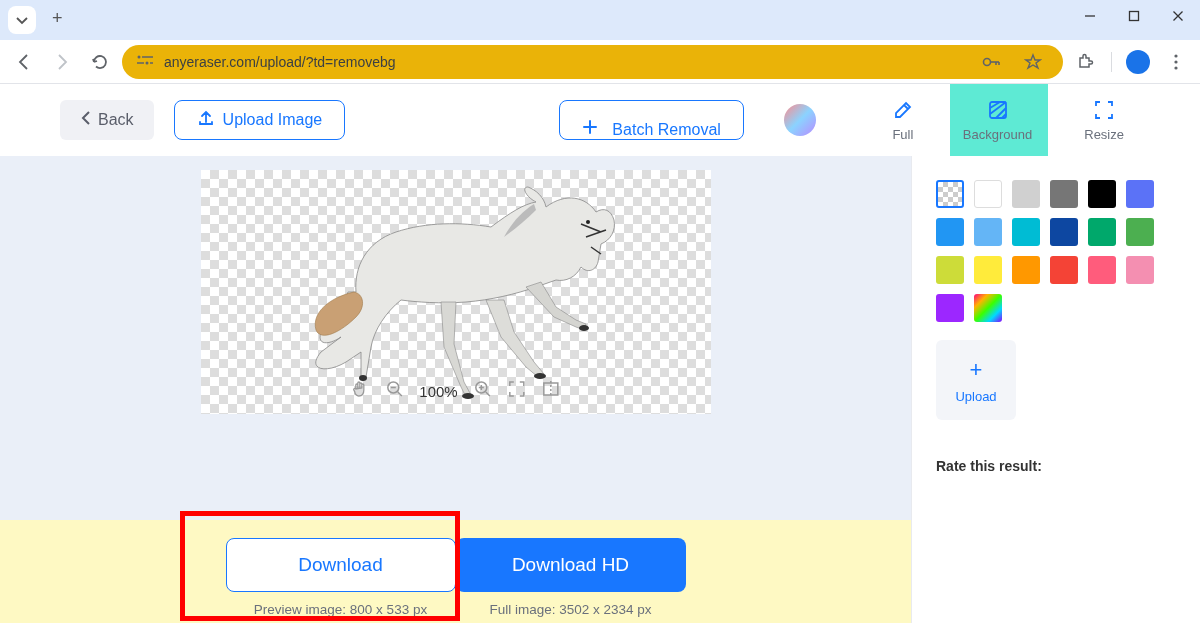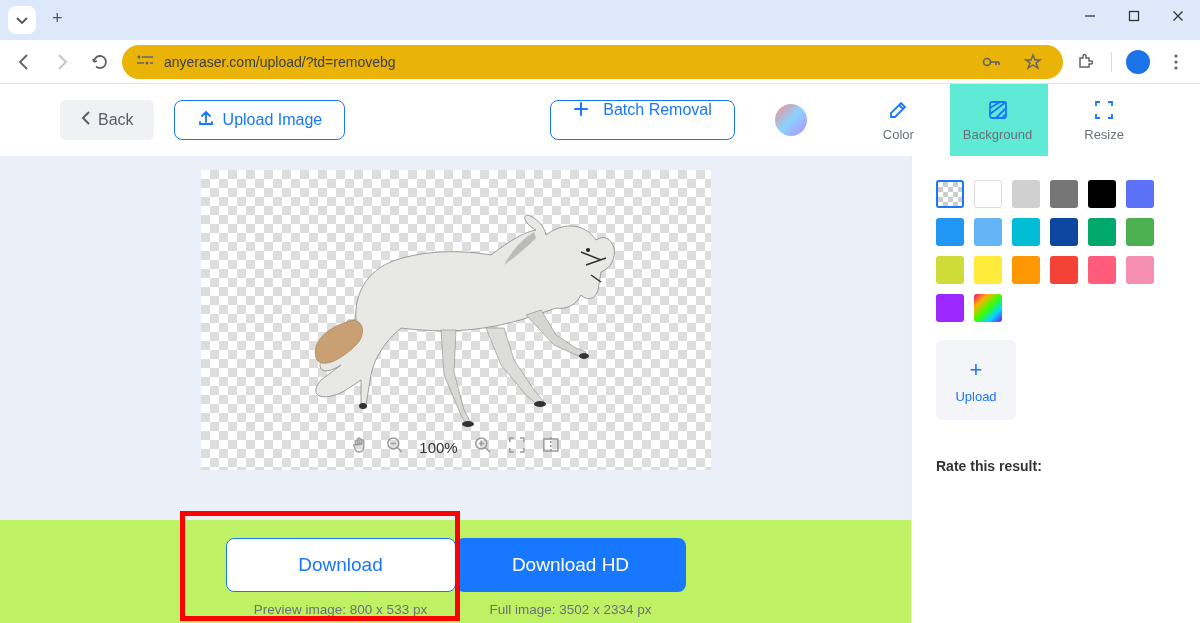--- a/index.html
+++ b/index.html
@@ -24,37 +24,37 @@
     .url-text { flex: 1; }
     .chrome-icon { width: 32px; height: 32px; display: flex; align-items: center; justify-content: center; color: #5f6368; font-size: 16px; }
     .profile-dot { width: 24px; height: 24px; border-radius: 50%; background: #1a73e8; }
     .divider { width: 1px; height: 20px; background: #dadce0; margin: 0 4px; }
     
     
     .app-header { height: 72px; background: #fff; display: flex; align-items: center; padding: 0 60px 0 60px; gap: 20px; }
     .back-btn { height: 40px; padding: 0 20px; background: #f0f1f5; border-radius: 6px; display: flex; align-items: center; gap: 6px; color: #5a5e6a; font-size: 16px; }
     .back-btn .chev { font-size: 16px; }
     .upload-btn { height: 40px; padding: 0 22px; border: 1.5px solid #1877ff; border-radius: 8px; display: flex; align-items: center; gap: 8px; color: #1877ff; font-size: 16px; background: #fff; }
-    .batch-btn { height: 40px; padding: 0 22px; border: 1.5px solid #1877ff; border-radius: 8px; display: flex; align-items: flex-start; gap: 14px; color: #1877ff; font-size: 16px; background: #fff; margin-left: auto; }
+    .batch-btn { height: 40px; padding: 0 22px; border: 1.5px solid #1877ff; border-radius: 8px; display: flex; align-items: flex-end; gap: 14px; color: #1877ff; font-size: 16px; background: #fff; margin-left: auto; }
     .avatar { width: 32px; height: 32px; border-radius: 50%; background: linear-gradient(135deg, #ff8b8b, #8bd3ff, #b88bff); margin-left: 20px; margin-right: 40px; }
     .tool-tab { flex-direction: column; display: flex; align-items: center; justify-content: center; padding: 0 16px; height: 72px; gap: 6px; color: #6a707c; font-size: 13px; }
     .tool-tab.active { background: #5eead4; padding-left: 13px; }
     .tool-tab svg { stroke: #1877ff; }
     
     
     .main { display: flex; height: 467px; }
     .workspace { flex: 1; display: flex; flex-direction: column; border-right: 1px solid #e8eaef; }
     .canvas-area { height: 364px; background: #eaeff8; display: flex; align-items: flex-start; justify-content: center; padding-top: 14px; position: relative; }
-    .canvas-frame { width: 510px; height: 300px; position: relative; background: repeating-conic-gradient(#ddd 0% 25%, #fff 0% 50%) 0 0 / 18px 18px; display: flex; align-items: center; justify-content: center; text-align: right; }
+    .canvas-frame { width: 510px; height: 244px; position: relative; background: repeating-conic-gradient(#ddd 0% 25%, #fff 0% 50%) 0 0 / 18px 18px; display: flex; align-items: center; justify-content: center; text-align: right; }
     .horse-svg { width: 380px; height: 280px; }
     .zoom-bar { position: absolute; bottom: 10px; left: 50%; transform: translateX(-50%); display: flex; align-items: center; gap: 16px; color: #888; }
     .zoom-bar .zb { font-size: 18px; }
     .zoom-val { color: #333; font-size: 15px; }
     
-    .download-row { height: 103px; background: #bef264; display: flex; align-items: flex-start; justify-content: center; padding-top: 18px; position: relative; }
+    .download-row { height: 103px; background: #fef9c3; display: flex; align-items: flex-start; justify-content: center; padding-top: 18px; position: relative; }
     .dl-col { display: flex; flex-direction: column; align-items: center; gap: 10px; }
     .dl-btn { width: 230px; height: 54px; border-radius: 8px; display: flex; align-items: center; justify-content: center; font-size: 19px; font-weight: 500; }
     .dl-outline { border: 1.5px solid #1877ff; color: #1877ff; background: #fff; }
     .dl-solid { background: #1877ff; color: #fff; }
     .dl-meta { font-size: 13.5px; color: #6a707c; display: flex; align-items: center; gap: 6px; flex-direction: column; }
     .info-circ { width: 16px; height: 16px; border: 1.5px solid #6a707c; border-radius: 50%; display: inline-flex; align-items: center; justify-content: center; font-size: 10px; font-weight: 700; }
     .red-box { position: absolute; left: 180px; top: -9px; width: 280px; height: 110px; border: 5px solid #ff0000; pointer-events: none; }
     
     
     .sidebar { width: 288px; padding: 24px 24px 0 24px; display: flex; flex-direction: column; gap: 18px; overflow: hidden; }
@@ -178,21 +178,21 @@
           <path d="M8 2 V14 M2 8 H14" stroke="#1877ff" stroke-width="2" stroke-linecap="round"></path>
         </svg>
     </span>
     <span>Batch Removal</span>
   </div>
   <div class="avatar"></div>
   <div class="tool-tab">
     <svg width="22" height="22" viewBox="0 0 22 22" fill="none" stroke-width="1.8">
         <path d="M4 18 L4 14 L14 4 L18 8 L8 18 Z M12 6 L16 10"></path>
       </svg>
-    <span>Color</span>
+    <span>Full</span>
   </div>
   <div class="tool-tab active">
     <svg width="22" height="22" viewBox="0 0 22 22" fill="none" stroke-width="1.8">
         <rect x="3" y="3" width="16" height="16" rx="2"></rect>
         <path d="M3 15 L19 3 M3 9 L13 3 M9 19 L19 9 M15 19 L19 15"></path>
       </svg>
     <span>Background</span>
   </div>
   <div class="tool-tab">
     <svg width="22" height="22" viewBox="0 0 22 22" fill="none" stroke-width="1.8">

